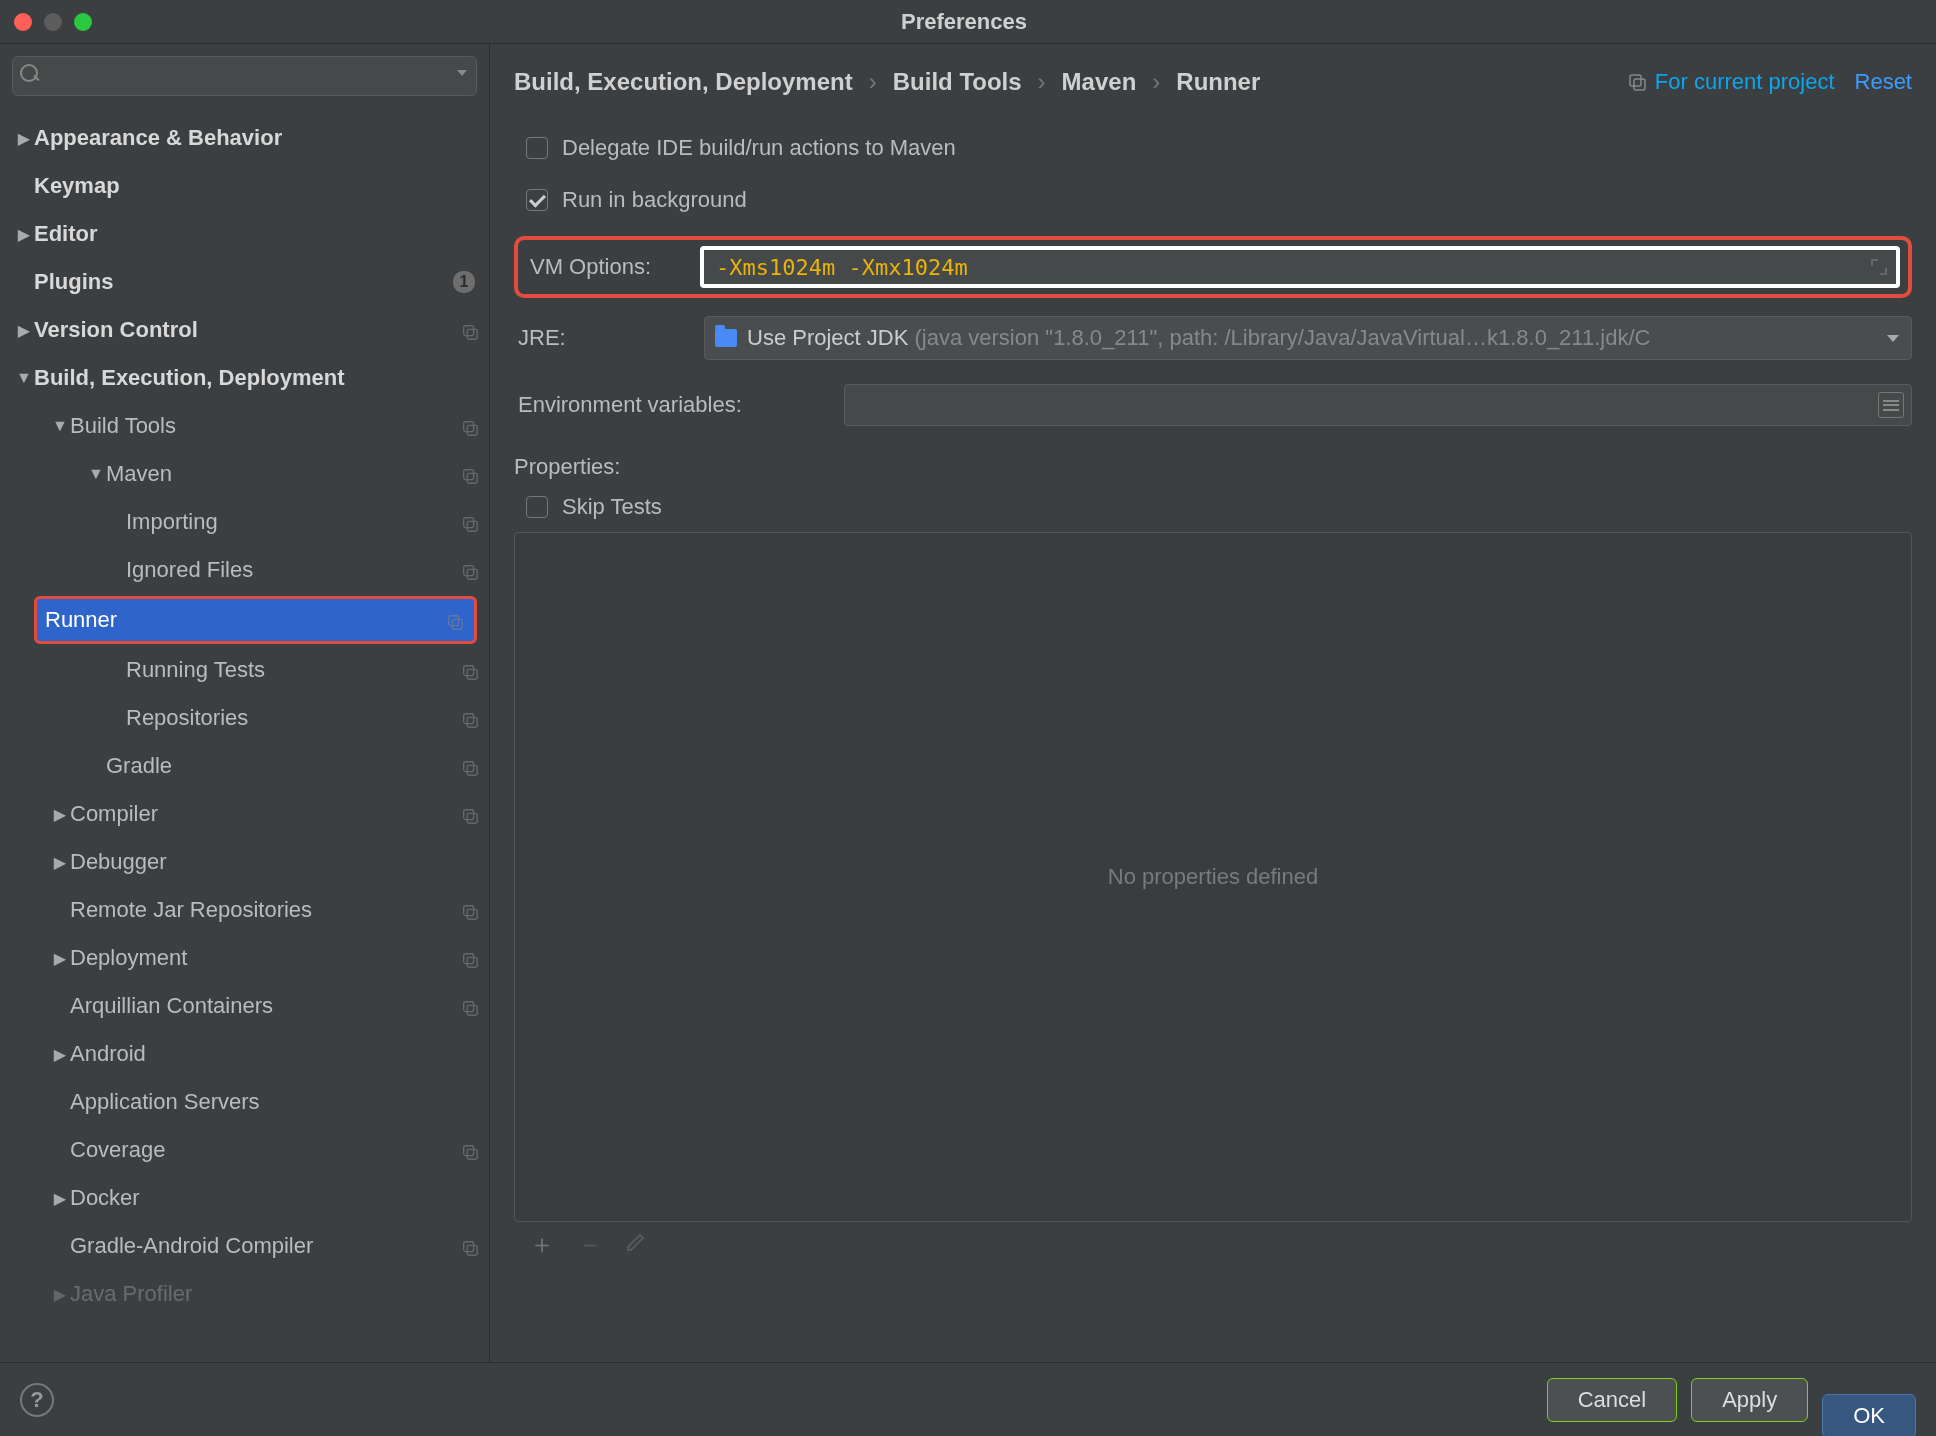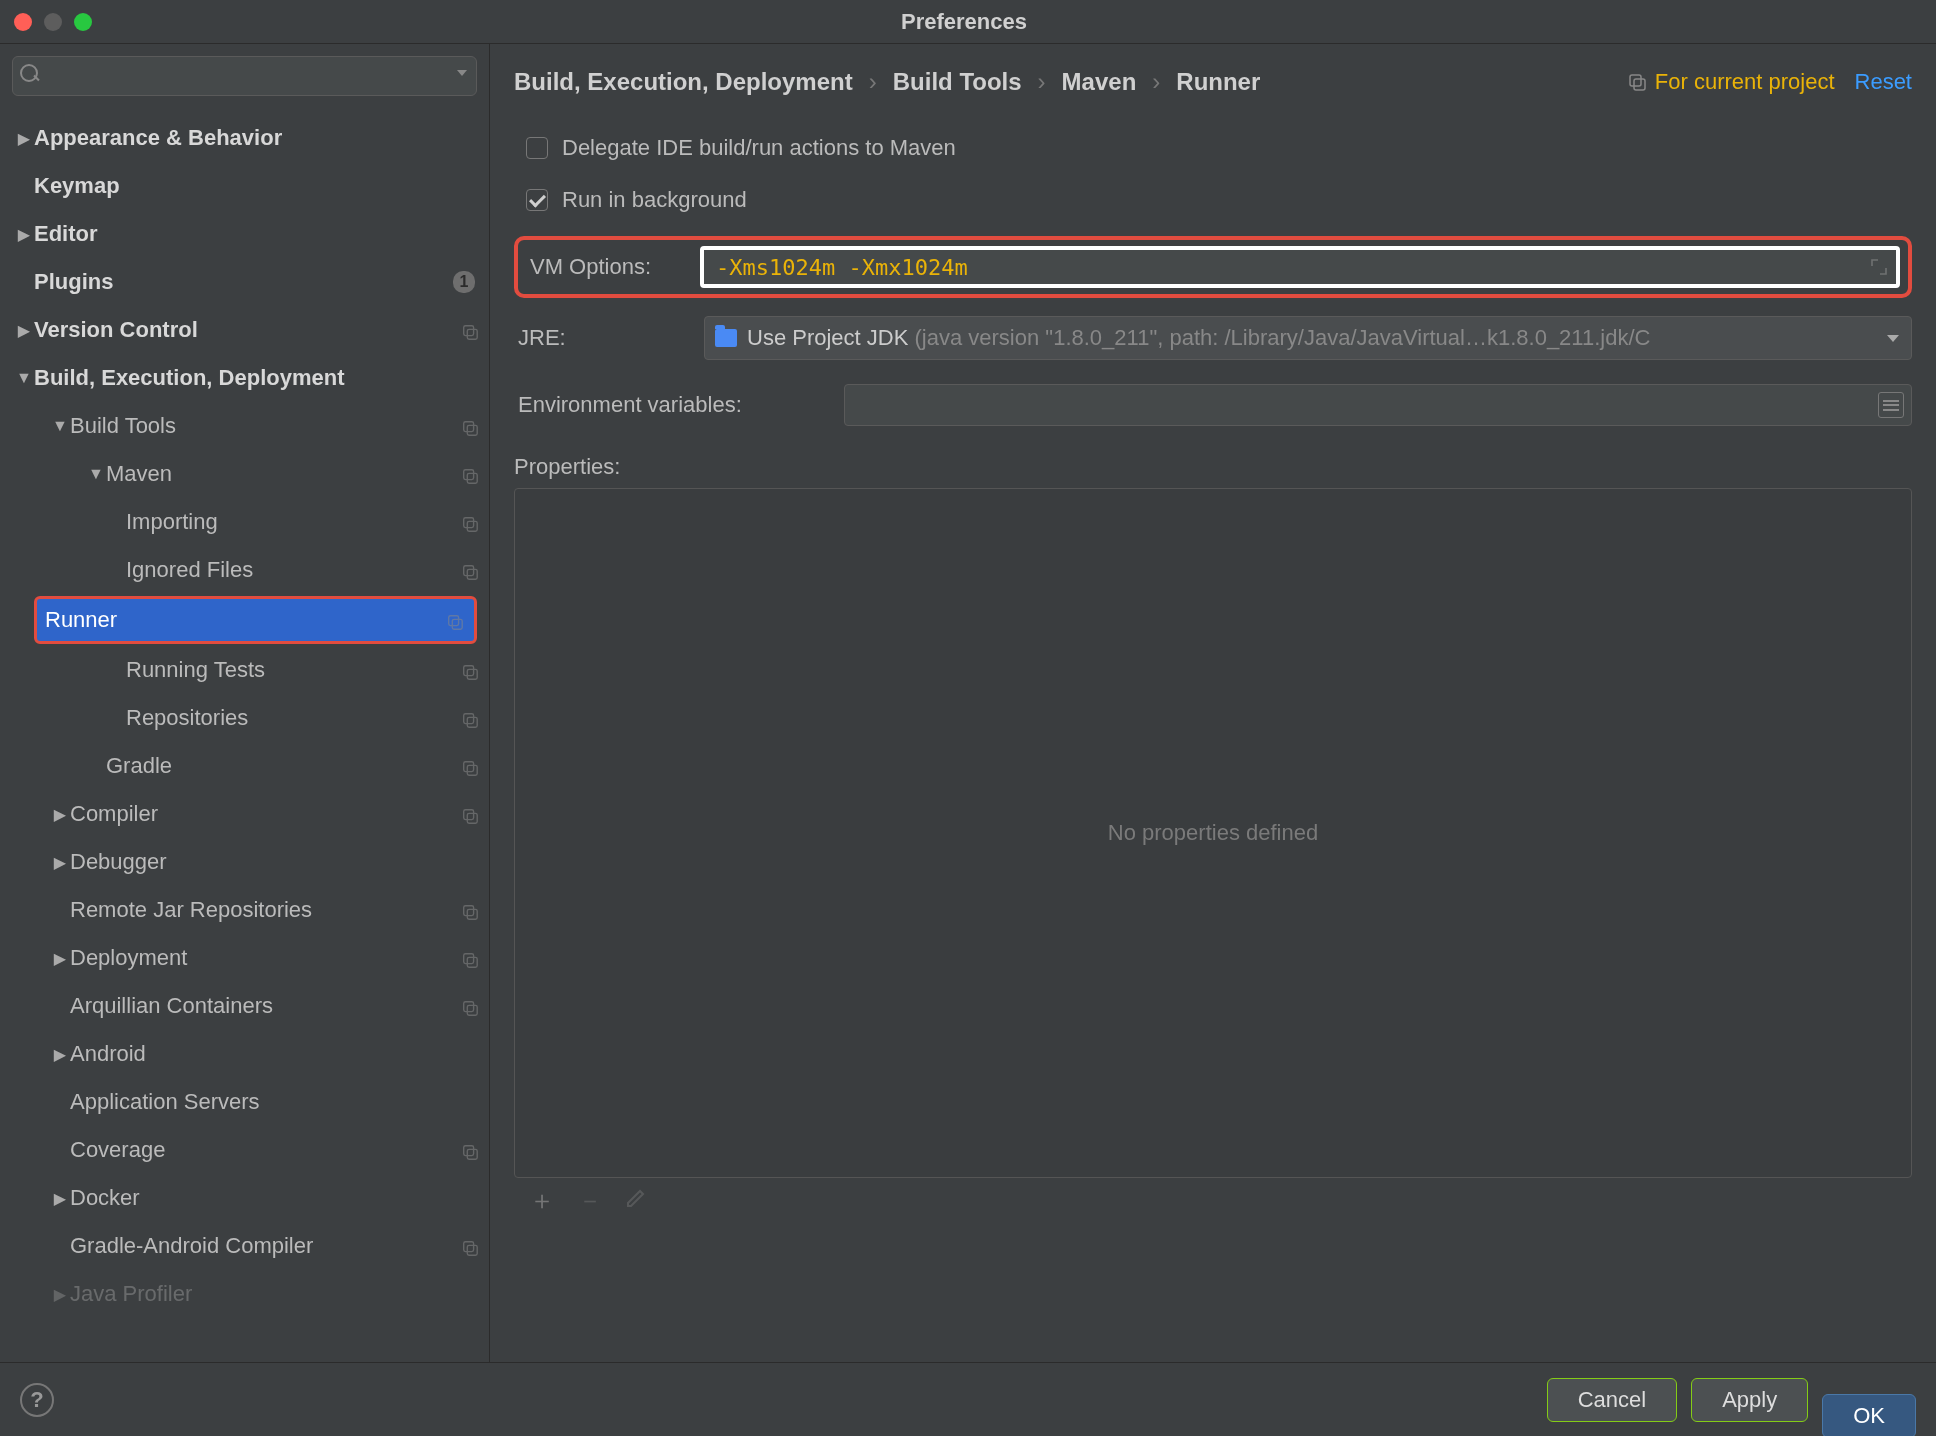--- a/index.html
+++ b/index.html
@@ -37,21 +37,21 @@
   .ind-1 { padding-left: 50px; }
   .ind-2 { padding-left: 86px; }
   .ind-3 { padding-left: 106px; }
   
   .copy-svg { width: 18px; height: 18px; }
   
   .main { flex: 1; display: flex; flex-direction: column; padding: 0 24px; overflow: hidden; }
   .crumbs-row { display: flex; align-items: center; height: 60px; margin-top: 8px; }
   .crumbs { display: flex; align-items: center; gap: 16px; font-size: 24px; font-weight: 700; color: #d0d0d0; flex: 1; }
   .crumbs .sep { color: #777; font-weight: 400; }
-  .scope { color: #eab308; font-size: 22px; display: flex; align-items: center; gap: 8px; font-weight: 400; }
+  .scope { color: #0ea5e9; font-size: 22px; display: flex; align-items: center; gap: 8px; font-weight: 400; }
   .reset { color: #3b9cff; font-size: 22px; cursor: pointer; margin-left: 20px; font-weight: 400;}
   
   .form { margin-top: 10px; }
   .chk-row { display: flex; align-items: center; height: 52px; font-size: 22px; gap: 14px; padding-left: 12px; }
   .chk { width: 22px; height: 22px; border: 1.5px solid #777; border-radius: 4px; display: inline-flex; align-items: center; justify-content: center; background: #3c3f41; }
   .chk.checked::after { content: ""; width: 6px; height: 12px; border: solid #cfcfcf; border-width: 0 3px 3px 0; transform: rotate(45deg) translate(-1px,-1px); }
   
   .field-row { display: flex; align-items: center; margin-top: 10px; gap: 0; }
   .field-label { width: 190px; font-size: 22px; color: #bbb; padding-left: 4px;}
   .field-input-wrap { flex: 1; position: relative; }
@@ -337,20 +337,24 @@
           <div class="list-icon">
               <span></span>
               <span></span>
               <span></span>
             </div>
         </div>
       </div>
 
       <div class="props-label">Properties:</div>
       <div class="props-box-wrap">
+        <div class="skip-row">
+          <span class="chk" id="chk-skip"></span>
+          <span>Skip Tests</span>
+        </div>
         <div class="props-box">
           <span>No properties defined</span>
           <div class="props-toolbar">
             <span class="tbtn">＋</span>
             <span class="tbtn disabled">－</span>
             <span class="tbtn disabled">
               <svg width="22" height="22" style="stroke:#888;fill:none;stroke-width:2;">
                   <path d="M3 19 L6 19 L18 7 L15 4 L3 16 Z"></path>
                 </svg>
             </span>

